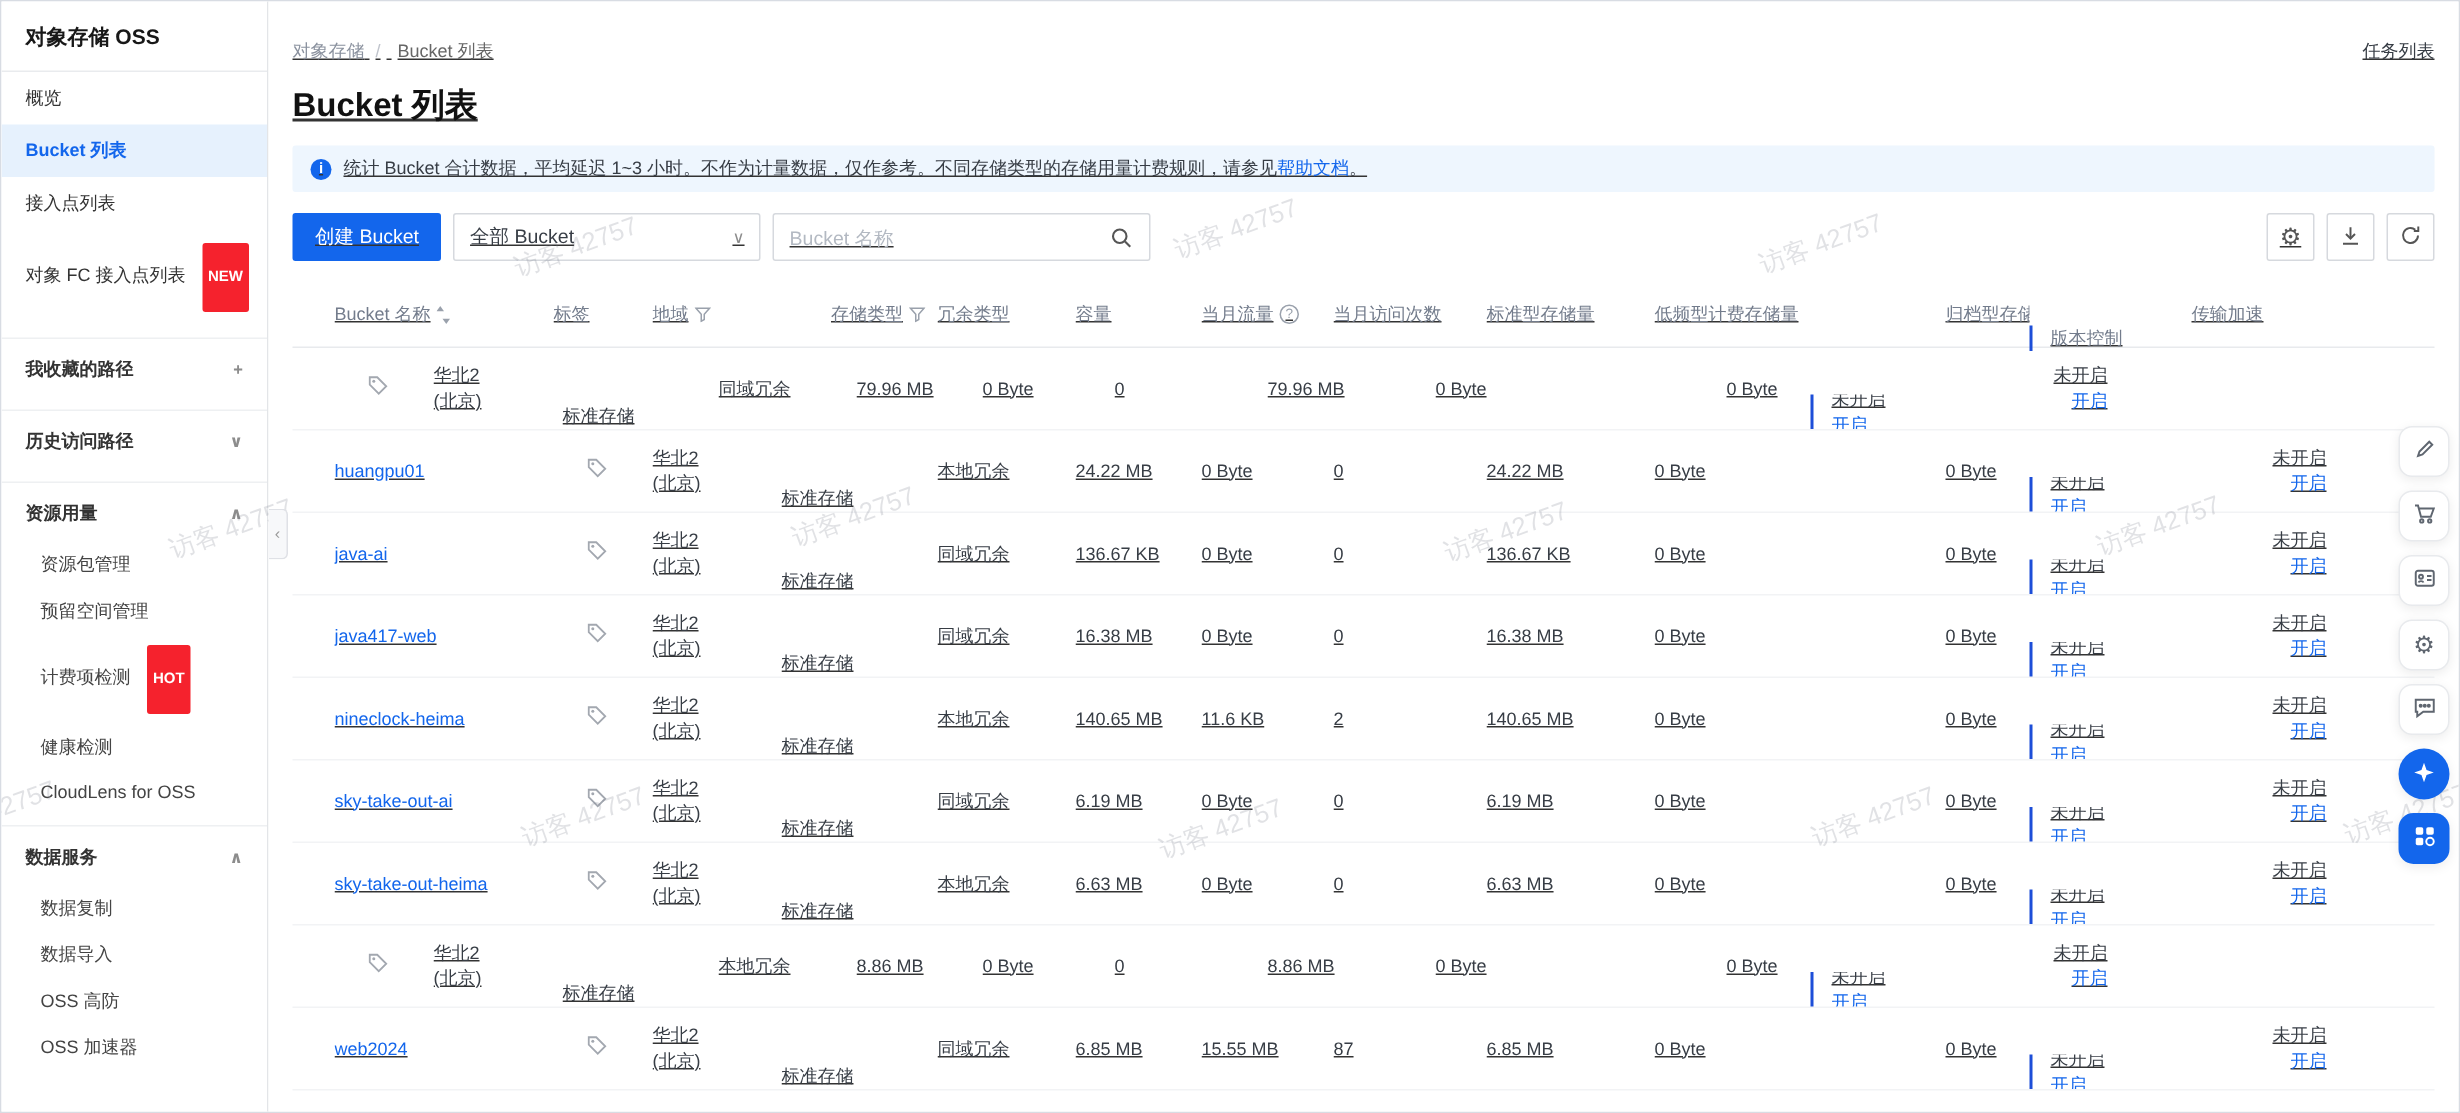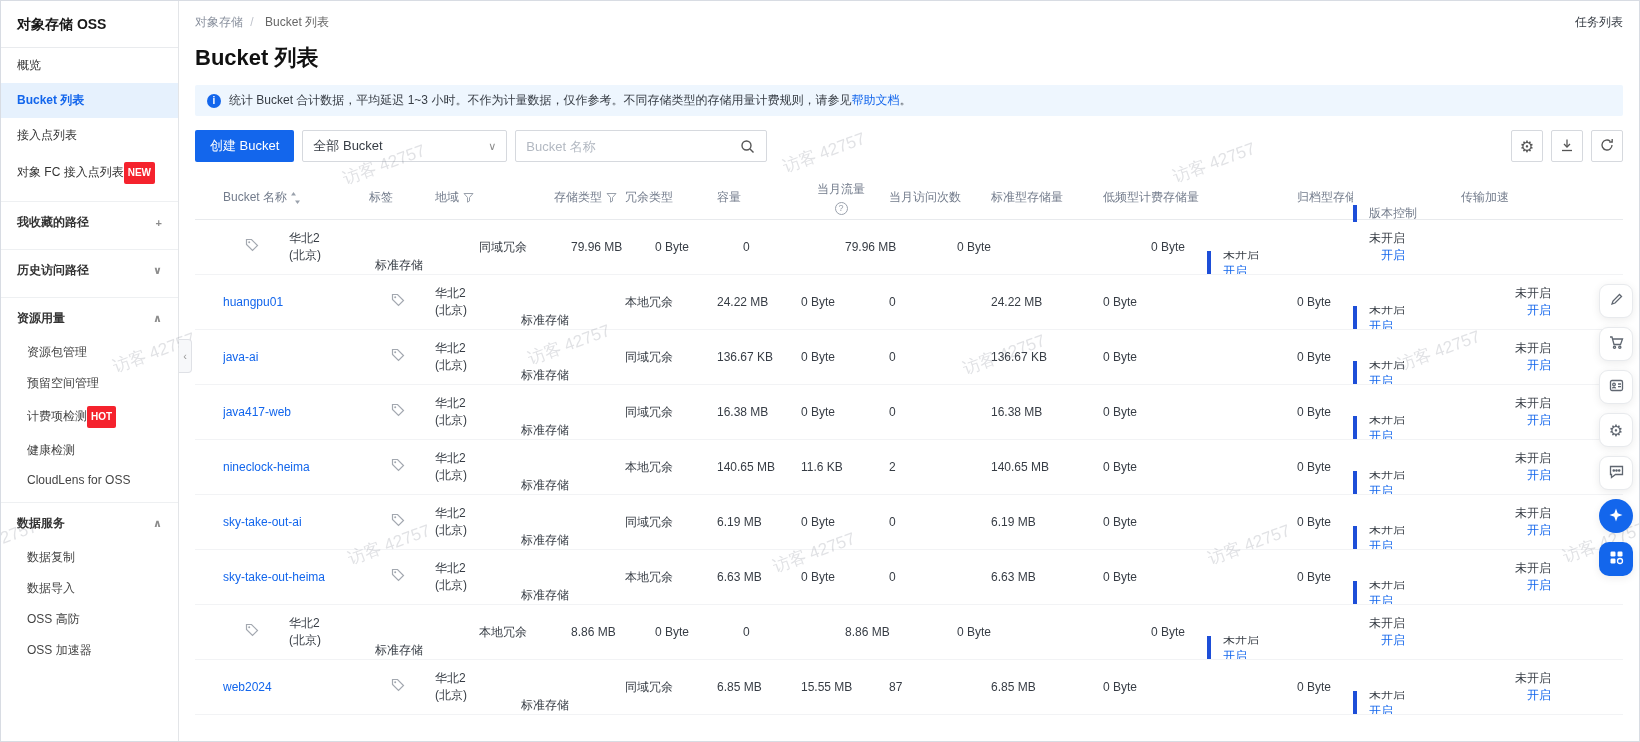--- a/index.html
+++ b/index.html
@@ -8,28 +8,28 @@
     font-family: "Liberation Sans", "DejaVu Sans", sans-serif;
     color:#333; background:#fff; font-size:12px;
   }
   .app { display:flex; width:1640px; height:742px; position:relative; border:1px solid #d8dce3; }
 
   
   .sidebar { width:178px; min-width:178px; height:100%; border-right:1px solid #e3e5e8; background:#fff; overflow:hidden; }
   .sidebar-title { font-size:14px; font-weight:bold; color:#181818; padding:15px 16px 13px; border-bottom:1px solid #e9ebee; }
   .nav-item { font-size:12px; color:#333; padding:9px 16px; cursor:pointer; white-space:nowrap; }
   .nav-item.active { background:#e6f1fd; color:#1366ec; font-weight:bold; }
-  .badge { display:inline-block; background:#f5222d; color:#fff; font-size:10px; line-height:14px; padding:4px 4px; border-radius:2px; margin-left:0; font-weight:bold; }
+  .badge { display:inline-block; background:#f5222d; color:#fff; font-size:10px; line-height:14px; padding:16px 4px; border-radius:2px; margin-left:11px; font-weight:bold; }
   .side-sep { border-top:1px solid #eef0f2; margin-top:8px; }
   .side-section { padding:12px 16px 10px; font-size:12px; color:#333; display:flex; justify-content:space-between; align-items:center; cursor:pointer; white-space:nowrap;font-weight:bold; }
   .side-section .sec-icon { color:#8c8c8c; font-size:11px; }
   .sub-item { font-size:12px; color:#444; padding:7px 16px 7px 26px; cursor:pointer; white-space:nowrap; }
 
   
-  .main { flex:1; position:relative; padding:0 16px; overflow:hidden; background:#fff; }
+  .main { flex:1; position:relative; padding:12px 16px; overflow:hidden; background:#fff;text-decoration:underline; }
   .crumb-row { display:flex; justify-content:space-between; align-items:center; padding-top:13px; font-size:12px; color:#8a919e; }
   .crumb a { color:#8a919e; text-decoration:none; }
   .crumb .cur { color:#666; margin-left:4px; }
   .crumb .sep { margin:0 4px; color:#c0c4cc; }
   .task-link { color:#373d45; cursor:pointer; }
   .page-title { font-size:22px; font-weight:bold; color:#111; margin:12px 0 12px; }
 
   .banner { background:#eef6fe; border-radius:2px; padding:7px 12px; font-size:12px; color:#373d45; display:flex; align-items:center; gap:8px; }
   .info-icon { width:14px; height:14px; min-width:14px; border-radius:50%; background:#1366ec; color:#fff; font-size:10px; line-height:14px; text-align:center; font-weight:bold; }
   .banner a { color:#1366ec; text-decoration:none; }
@@ -46,24 +46,24 @@
   .icon-btn { width:32px; height:32px; border:1px solid #d6d9de; border-radius:2px; background:#fff; display:flex; align-items:center; justify-content:center; color:#555; cursor:pointer; }
 
   
   .table { margin-top:14px; font-size:12px; }
   .thead { display:flex; align-items:center; height:44px; border-bottom:1px solid #e8eaed; color:#737c8c; padding-left:28px; }
   .tr { display:flex; align-items:stretch; height:55px; border-bottom:1px solid #f2f3f5; padding-left:28px; }
   .th { display:flex; align-items:center; gap:4px; padding-right:8px; white-space:nowrap; overflow:hidden; }
   .td { display:flex; flex-direction:column; justify-content:center; padding-right:8px; line-height:17px; overflow:hidden; white-space:nowrap; color:#373d45; }
   .c-name { width:146px; } .c-tag { width:66px; } .c-region { width:86px; }
   .c-storage { width:104px;justify-content:flex-end; } .c-redund { width:92px; } .c-cap { width:84px; }
-  .c-traffic { width:88px;flex-direction:column; } .c-visits { width:102px; } .c-std { width:112px; }
+  .c-traffic { width:88px; } .c-visits { width:102px; } .c-std { width:112px; }
   .c-low { width:138px; }
   .c-arch { width:112px; padding-left:56px; }
-  .c-ver { width:96px; border-left:4px solid #1d4ed8; padding-left:12px;margin-top:31px; }
+  .c-ver { width:96px; border-left:2px solid #1d4ed8; padding-left:12px;margin-top:31px; }
   .c-acc { width:110px; padding-left:12px;align-items:flex-end; }
   .td a, a.blue { color:#1366ec; text-decoration:none; cursor:pointer; }
   .tag-cell { flex-direction:row; align-items:center; }
   .sort-ic, .filter-ic { display:inline-flex; color:#9aa1ac; }
   .help-ic { width:13px; height:13px; border:1px solid #9aa1ac; border-radius:50%; color:#9aa1ac; font-size:9px; line-height:11px; text-align:center; display:inline-block; }
 
   
   .collapse-handle { position:absolute; left:178px; top:338px; width:13px; height:34px; background:#f7f8fa; border:1px solid #dfe1e6; border-left:none; border-radius:0 4px 4px 0; display:flex; align-items:center; justify-content:center; color:#999; font-size:11px; cursor:pointer; z-index:4; }
   .float-toolbar { position:absolute; right:6px; top:283px; display:flex; flex-direction:column; gap:9px; z-index:6; }
   .float-btn { width:34px; height:34px; background:#fff; border:1px solid #e8eaed; border-radius:9px; box-shadow:0 2px 8px rgba(0,0,0,.08); display:flex; align-items:center; justify-content:center; color:#5f6670; cursor:pointer; }

